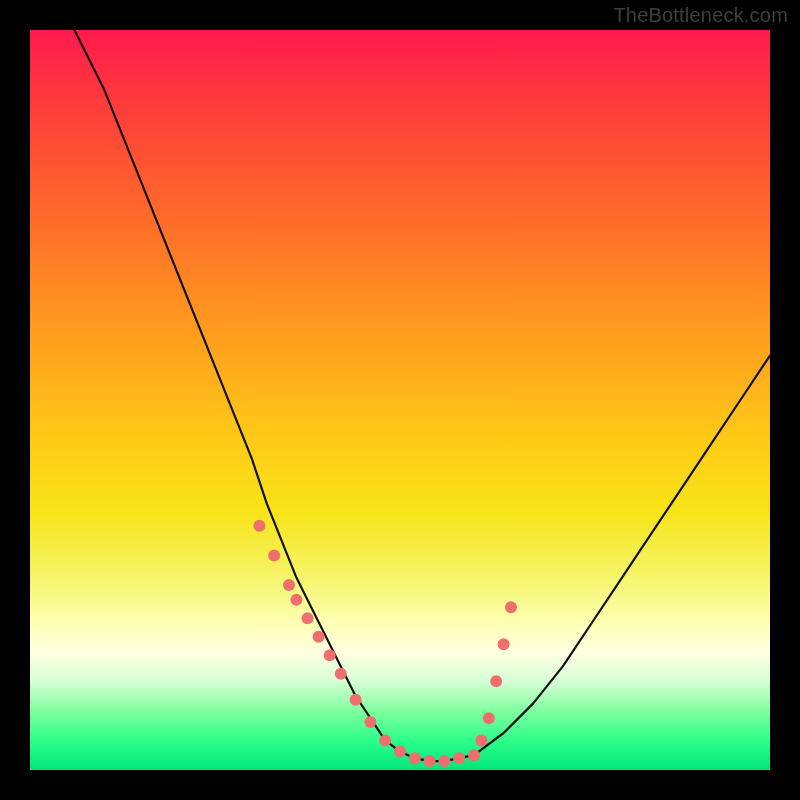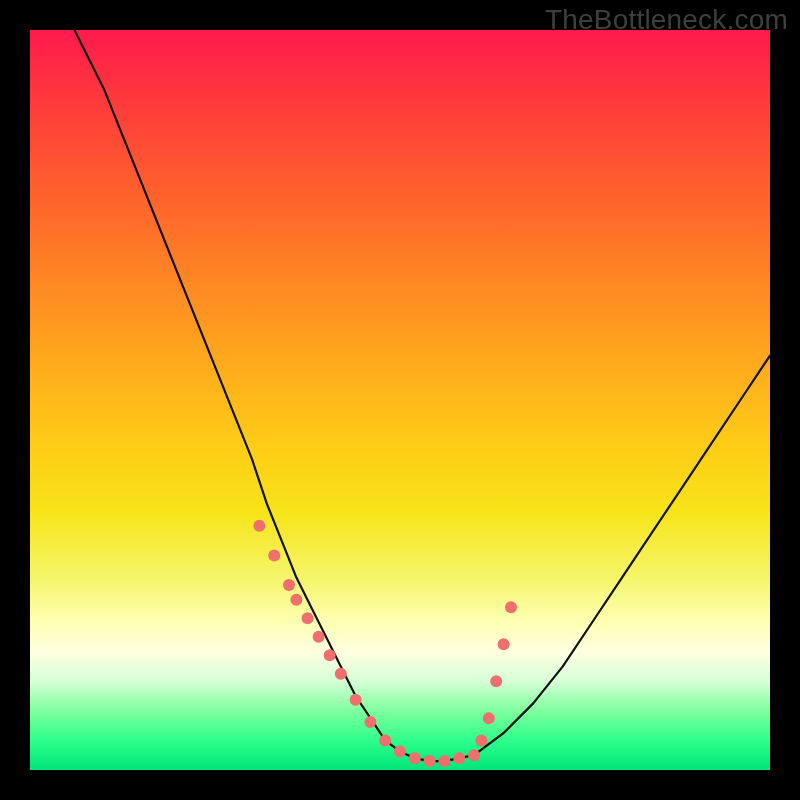--- a/index.html
+++ b/index.html
@@ -64,21 +64,21 @@
   }
   .marker {
     fill: #ef6e6e;
     stroke: none;
   }
   .watermark {
     position: absolute;
     top: 4px;
     right: 12px;
     color: #3f3f3f;
-    font-size: 28px;
+    font-size: 20px;
     letter-spacing: 0.2px;
     user-select: none;
   }
 </style>
 </head>
 <body>
 
 <div class="frame">
   <div class="plot-wrap">
     <div class="gradient"></div>

